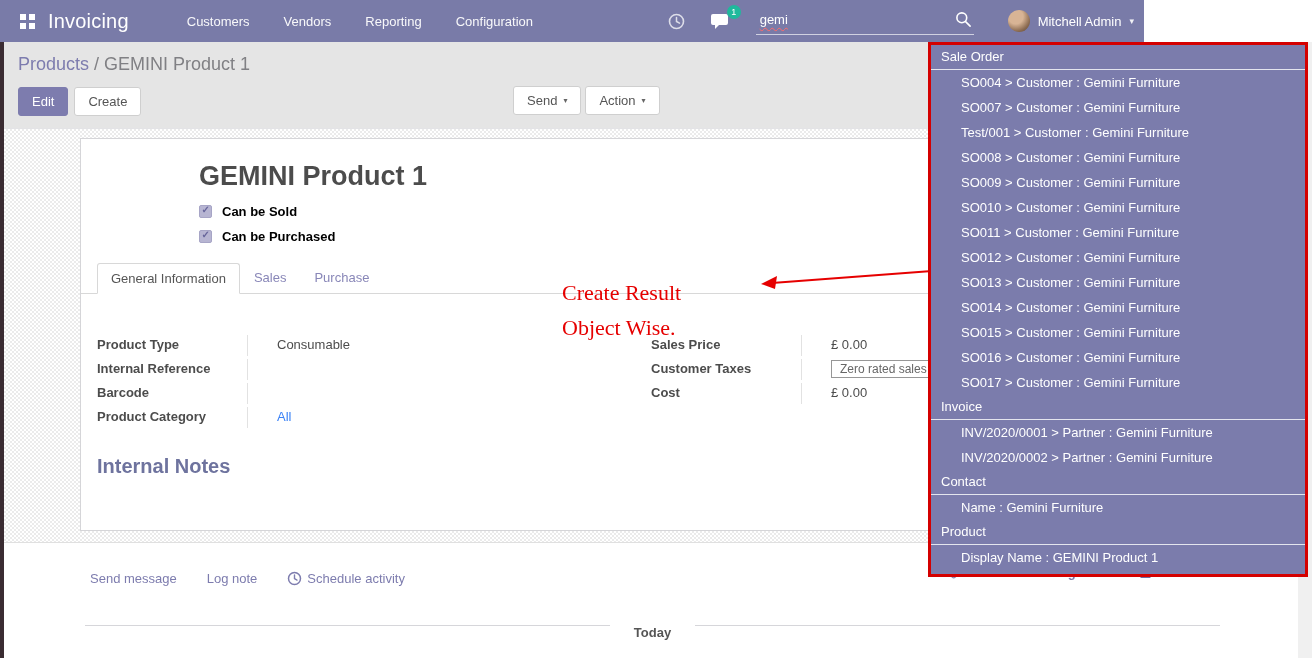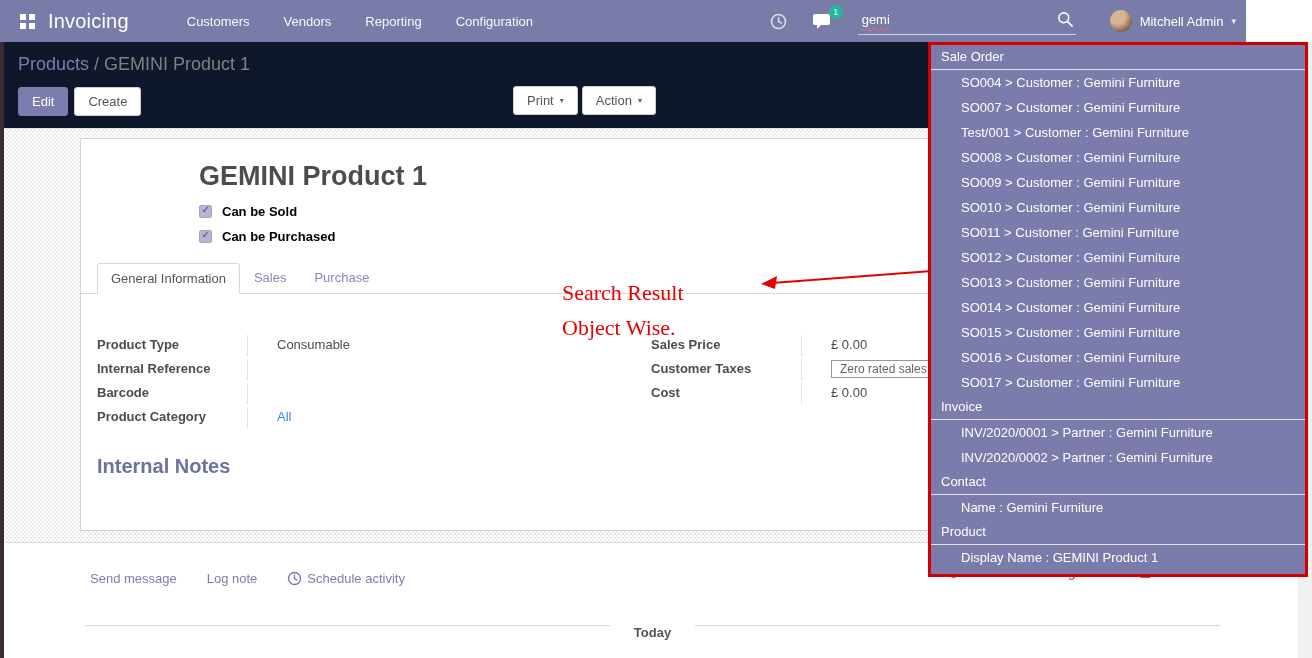--- a/index.html
+++ b/index.html
@@ -6,21 +6,21 @@
     --topbar-bg:#797ba8; --dropdown-bg:#7b7cac; --accent:#7d7cae;
     --annotation-red:#e60000; --dropdown-border:#d40000; --badge-teal:#1fb99c;
     --left-strip:#3a2c32; --heading-gray:#4c4c4c; --notes-heading:#6e739e;
   }
   *{margin:0;padding:0;box-sizing:border-box;}
   html,body{width:1312px;height:658px;overflow:hidden;background:#fff;
     font-family:"Liberation Sans",sans-serif;-webkit-font-smoothing:antialiased;}
   .stage{position:relative;width:1312px;height:658px;}
 
   
-  .topbar{position:absolute;left:0;top:0;width:1246px;height:42px;background:var(--topbar-bg);
+  .topbar{position:absolute;left:0;top:0;width:1144px;height:42px;background:var(--topbar-bg);
     display:flex;align-items:center;color:#fff;z-index:70;}
   .apps-btn{margin-left:14px;width:26px;height:26px;display:flex;align-items:center;justify-content:center;cursor:pointer;}
   .app-name{font-size:20px;margin-left:8px;font-weight:400;letter-spacing:.2px;}
   .topmenu{display:flex;gap:34px;margin-left:58px;font-size:13px;}
   .topmenu span{cursor:pointer;opacity:.95;}
   .top-right{margin-left:auto;display:flex;align-items:center;margin-right:10px;}
   .tb-icon{position:relative;margin-right:26px;display:flex;align-items:center;}
   .badge{position:absolute;top:-7px;right:-11px;background:var(--badge-teal);color:#fff;
     font-size:9px;min-width:14px;height:14px;border-radius:8px;display:flex;align-items:center;justify-content:center;padding:0 3px;}
   .searchbox{width:218px;border-bottom:1px solid rgba(255,255,255,.65);display:flex;align-items:center;
@@ -30,21 +30,21 @@
   .avatar{width:22px;height:22px;border-radius:50%;
     background:radial-gradient(circle at 35% 30%,#d8b495 0 35%,#8a6a50 70%,#53402f 100%);margin-right:8px;}
   .user-name{font-size:13px;margin-right:8px;}
   .caret{font-size:9px;opacity:.9;}
 
   
   .left-strip{position:absolute;left:0;top:42px;bottom:0;width:4px;background:var(--left-strip);z-index:30;}
   .scroll-strip{position:absolute;right:0;top:42px;bottom:0;width:14px;background:#f0f0f0;z-index:20;}
 
   
-  .cpanel{position:absolute;left:0;top:42px;width:1312px;height:86px;background:#0f172a;z-index:2;}
+  .cpanel{position:absolute;left:0;top:42px;width:1312px;height:86px;background:#e5e5e5;z-index:2;}
   .breadcrumb{position:absolute;left:18px;top:12px;font-size:18px;color:#808084;}
   .breadcrumb .bc-link{color:var(--accent);cursor:pointer;}
   .btn{display:inline-flex;align-items:center;justify-content:center;font-size:13px;height:29px;
     padding:0 13px;border:1px solid #cfcfcf;border-radius:3px;background:#fff;color:#555;cursor:pointer;}
   .btn.primary{background:var(--accent);border-color:var(--accent);color:#fff;}
   .left-btns{position:absolute;left:18px;top:45px;display:flex;gap:6px;}
   .mid-btns{position:absolute;left:513px;top:44px;display:flex;gap:4px;}
   .btn .dd-caret{font-size:8px;margin-left:6px;color:#666;}
 
   
@@ -160,21 +160,21 @@
   <div class="cpanel">
     <div class="breadcrumb">
       <span class="bc-link">Products</span><span> / </span><span>GEMINI Product 1</span>
     </div>
     <div class="left-btns">
       <button class="btn primary">Edit</button>
       <button class="btn">Create</button>
     </div>
     <div class="mid-btns">
       <button class="btn">
-          <span>Print</span>
+          <span>Send</span>
           <span class="dd-caret">▾</span>
         </button>
       <button class="btn">
           <span>Action</span>
           <span class="dd-caret">▾</span>
         </button>
     </div>
   </div>
 
   <div class="canvas">
@@ -241,21 +241,21 @@
           <div class="frow">
             <div class="flabel">Cost</div>
             <div class="fval" data-vtype="text"><span class="pill">£ 0.00</span></div>
           </div>
         </div>
 
       <div class="notes-title">Internal Notes</div>
     </div>
 
     <div class="annotation">
-      <div>Search Result</div>
+      <div>Create Result</div>
       <div>Object Wise.</div>
     </div>
     <svg class="arrow-svg" width="180" height="32" viewBox="0 0 180 32">
       <line x1="174" y1="9" x2="14" y2="21" stroke="#e60000" stroke-width="2.2"></line>
       <polygon points="3,22 19,14 17,27" fill="#e60000"></polygon>
     </svg>
   </div>
 
   <div class="chatter">
     <div class="chat-links">

